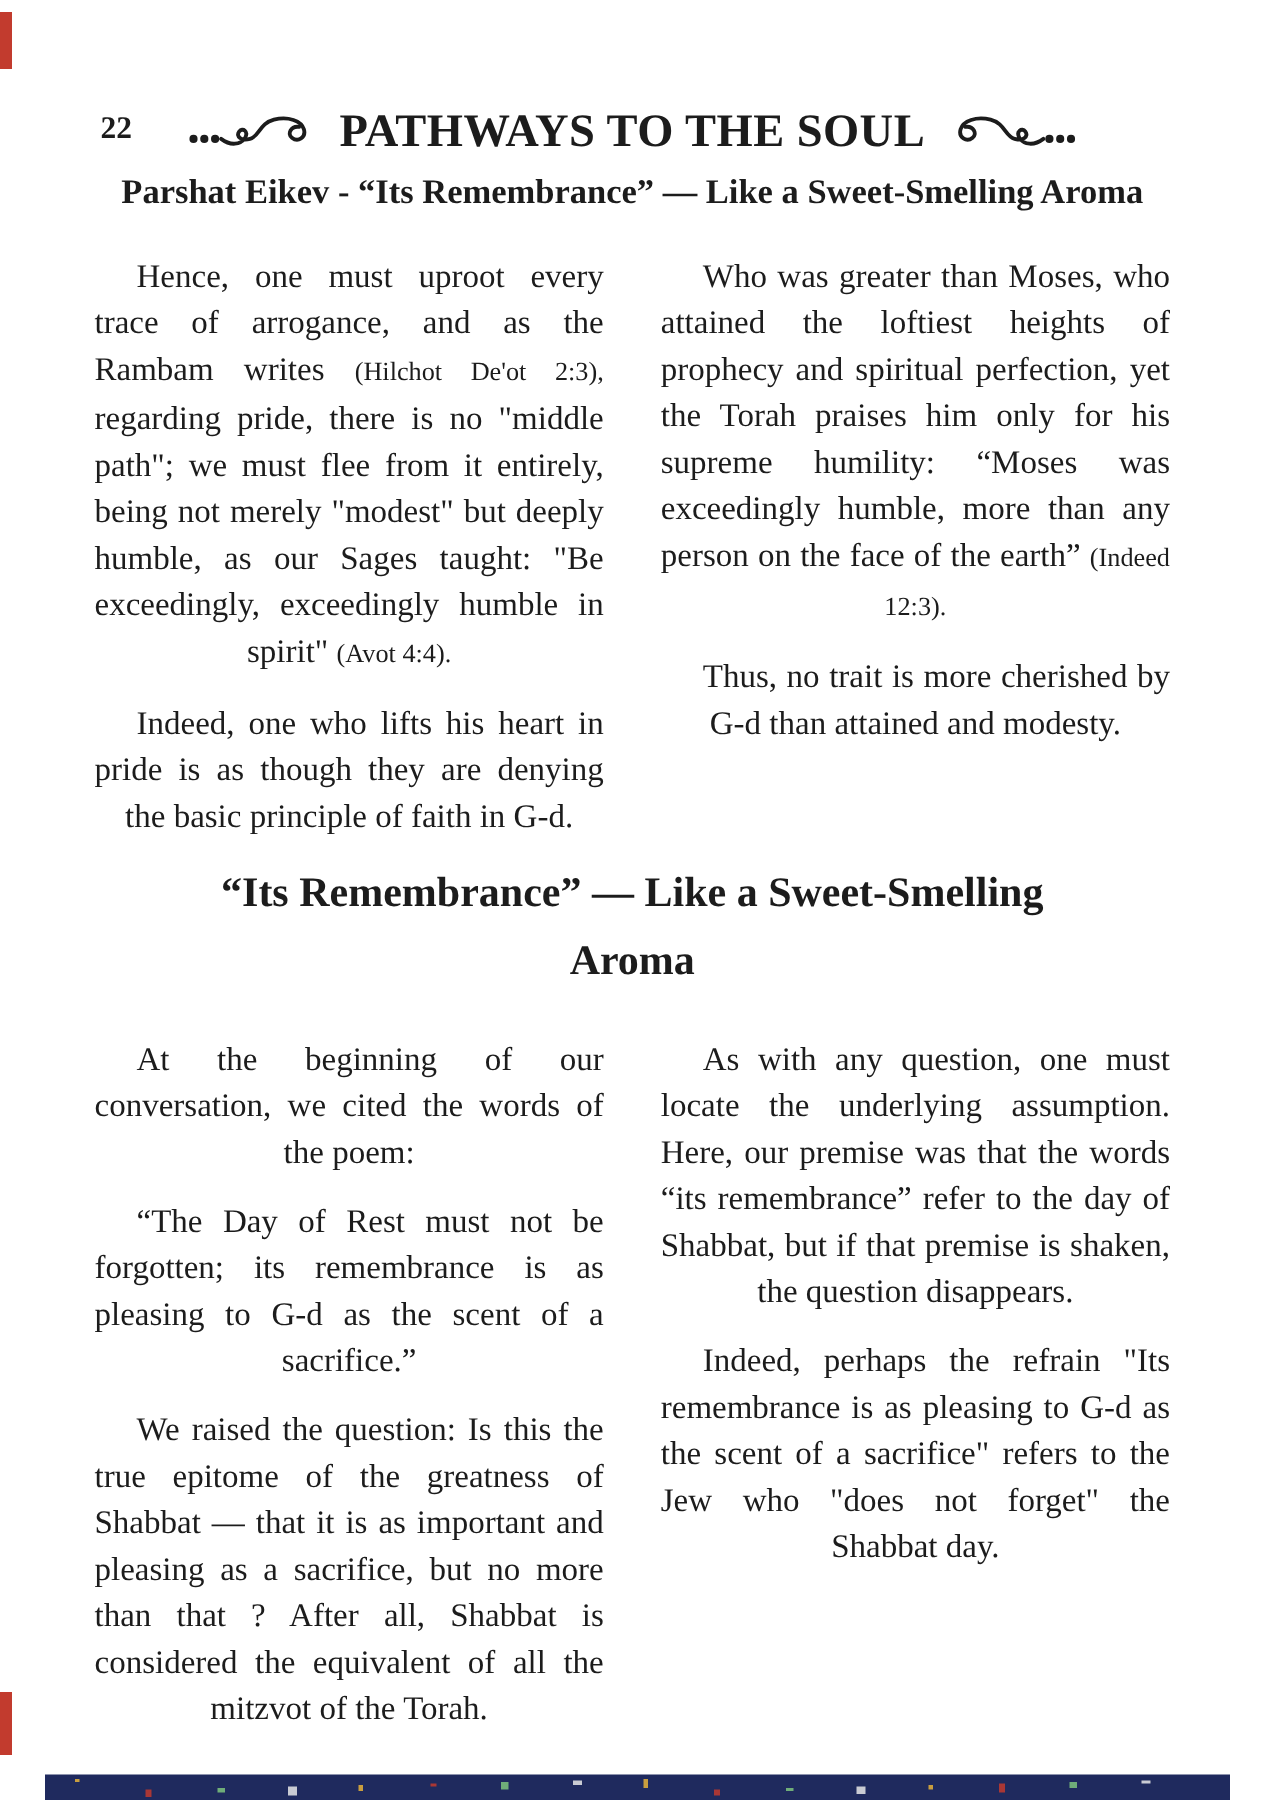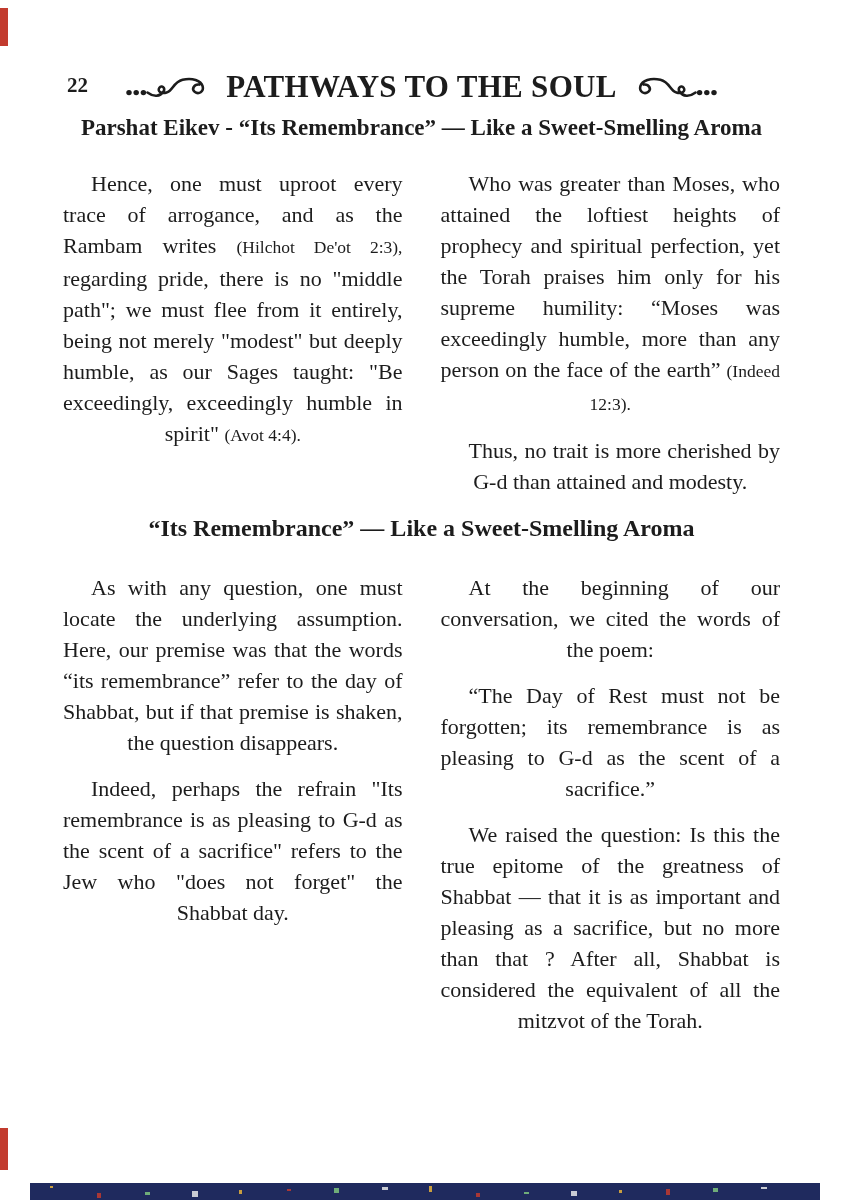--- a/index.html
+++ b/index.html
@@ -43,22 +43,22 @@
     font-size: 22px; line-height: 31px;
     text-align: justify; text-align-last: center;
     text-indent: 28px;
     hyphens: none;
   }
   p.para.last-left { text-align-last: left; }
   p.para:last-child { margin-bottom: 0; }
   .ref { font-size: 17.5px; }
 
   .section-heading {
-    text-align: center; font-size: 24px; font-weight: bold;
-    line-height: 34px; margin: 14px auto 10px auto; max-width: 620px;
+    text-align: center; font-size: 28px; font-weight: bold;
+    line-height: 45px; margin: 14px auto 10px auto; max-width: 620px;
   }
 
   
   .edge-mark { position: absolute; left: 0; width: 8px; background: #c23b2e; }
   .bottom-bar { position: absolute; background: #1f2a5e; overflow: hidden; }
   .bottom-bar .speck { position: absolute; display: block; }
 </style>
 </head>
 <body style="background: rgb(255, 255, 255); color: rgb(28, 28, 28);">
 
@@ -87,38 +87,39 @@
         </svg>
       </div>
     </div>
     <div class="subtitle">Parshat Eikev - “Its Remembrance” — Like a Sweet-Smelling Aroma</div>
   </header>
 
   <main>
     <div class="two-col">
       <div class="col">
           <p class="para"><span>Hence, one must uproot every trace of arrogance, and as the Rambam writes </span><span class="ref">(Hilchot De'ot 2:3),</span><span> regarding pride, there is no "middle path"; we must flee from it entirely, being not merely "modest" but deeply humble, as our Sages taught: "Be exceedingly, exceedingly humble in spirit" </span><span class="ref">(Avot 4:4).</span></p>
+          <p class="para"><span>Indeed, one who lifts his heart in pride is as though they are denying the basic principle of faith in G-d.</span></p>
         </div>
       <div class="col">
           <p class="para"><span>Who was greater than Moses, who attained the loftiest heights of prophecy and spiritual perfection, yet the Torah praises him only for his supreme humility: “Moses was exceedingly humble, more than any person on the face of the earth” </span><span class="ref">(Indeed 12:3).</span></p>
           <p class="para"><span>Thus, no trait is more cherished by G-d than attained and modesty.</span></p>
         </div>
     </div>
 
     <h2 class="section-heading">“Its Remembrance” — Like a Sweet-Smelling Aroma</h2>
 
     <div class="two-col">
       <div class="col">
-          <p class="para"><span>As with any question, one must locate the underlying assumption. Here, our premise was that the words “its remembrance” refer to the day of Shabbat, but if that premise is shaken, the question disappears.</span></p>
-          <p class="para"><span>Indeed, perhaps the refrain "Its remembrance is as pleasing to G-d as the scent of a sacrifice" refers to the Jew who "does not forget" the Shabbat day.</span></p>
-        </div>
-      <div class="col">
           <p class="para"><span>At the beginning of our conversation, we cited the words of the poem:</span></p>
           <p class="para"><span>“The Day of Rest must not be forgotten; its remembrance is as pleasing to G-d as the scent of a sacrifice.”</span></p>
           <p class="para"><span>We raised the question: Is this the true epitome of the greatness of Shabbat — that it is as important and pleasing as a sacrifice, but no more than that ? After all, Shabbat is considered the equivalent of all the mitzvot of the Torah.</span></p>
+        </div>
+      <div class="col">
+          <p class="para"><span>As with any question, one must locate the underlying assumption. Here, our premise was that the words “its remembrance” refer to the day of Shabbat, but if that premise is shaken, the question disappears.</span></p>
+          <p class="para"><span>Indeed, perhaps the refrain "Its remembrance is as pleasing to G-d as the scent of a sacrifice" refers to the Jew who "does not forget" the Shabbat day.</span></p>
         </div>
     </div>
   </main>
 
 </div>
 
 <div class="edge-mark" style="top: 8px; height: 38px; background: rgb(194, 59, 46);"></div>
 <div class="edge-mark" style="top: 1128px; height: 42px; background: rgb(194, 59, 46);"></div>
 <div class="bottom-bar" style="left: 30px; right: 26px; top: 1183px; height: 17px; background: rgb(31, 42, 94);">
     <span class="speck" style="left: 2.5%; top: 3px; width: 3px; height: 2px; background: rgb(232, 179, 58); opacity: 0.85;"></span>

